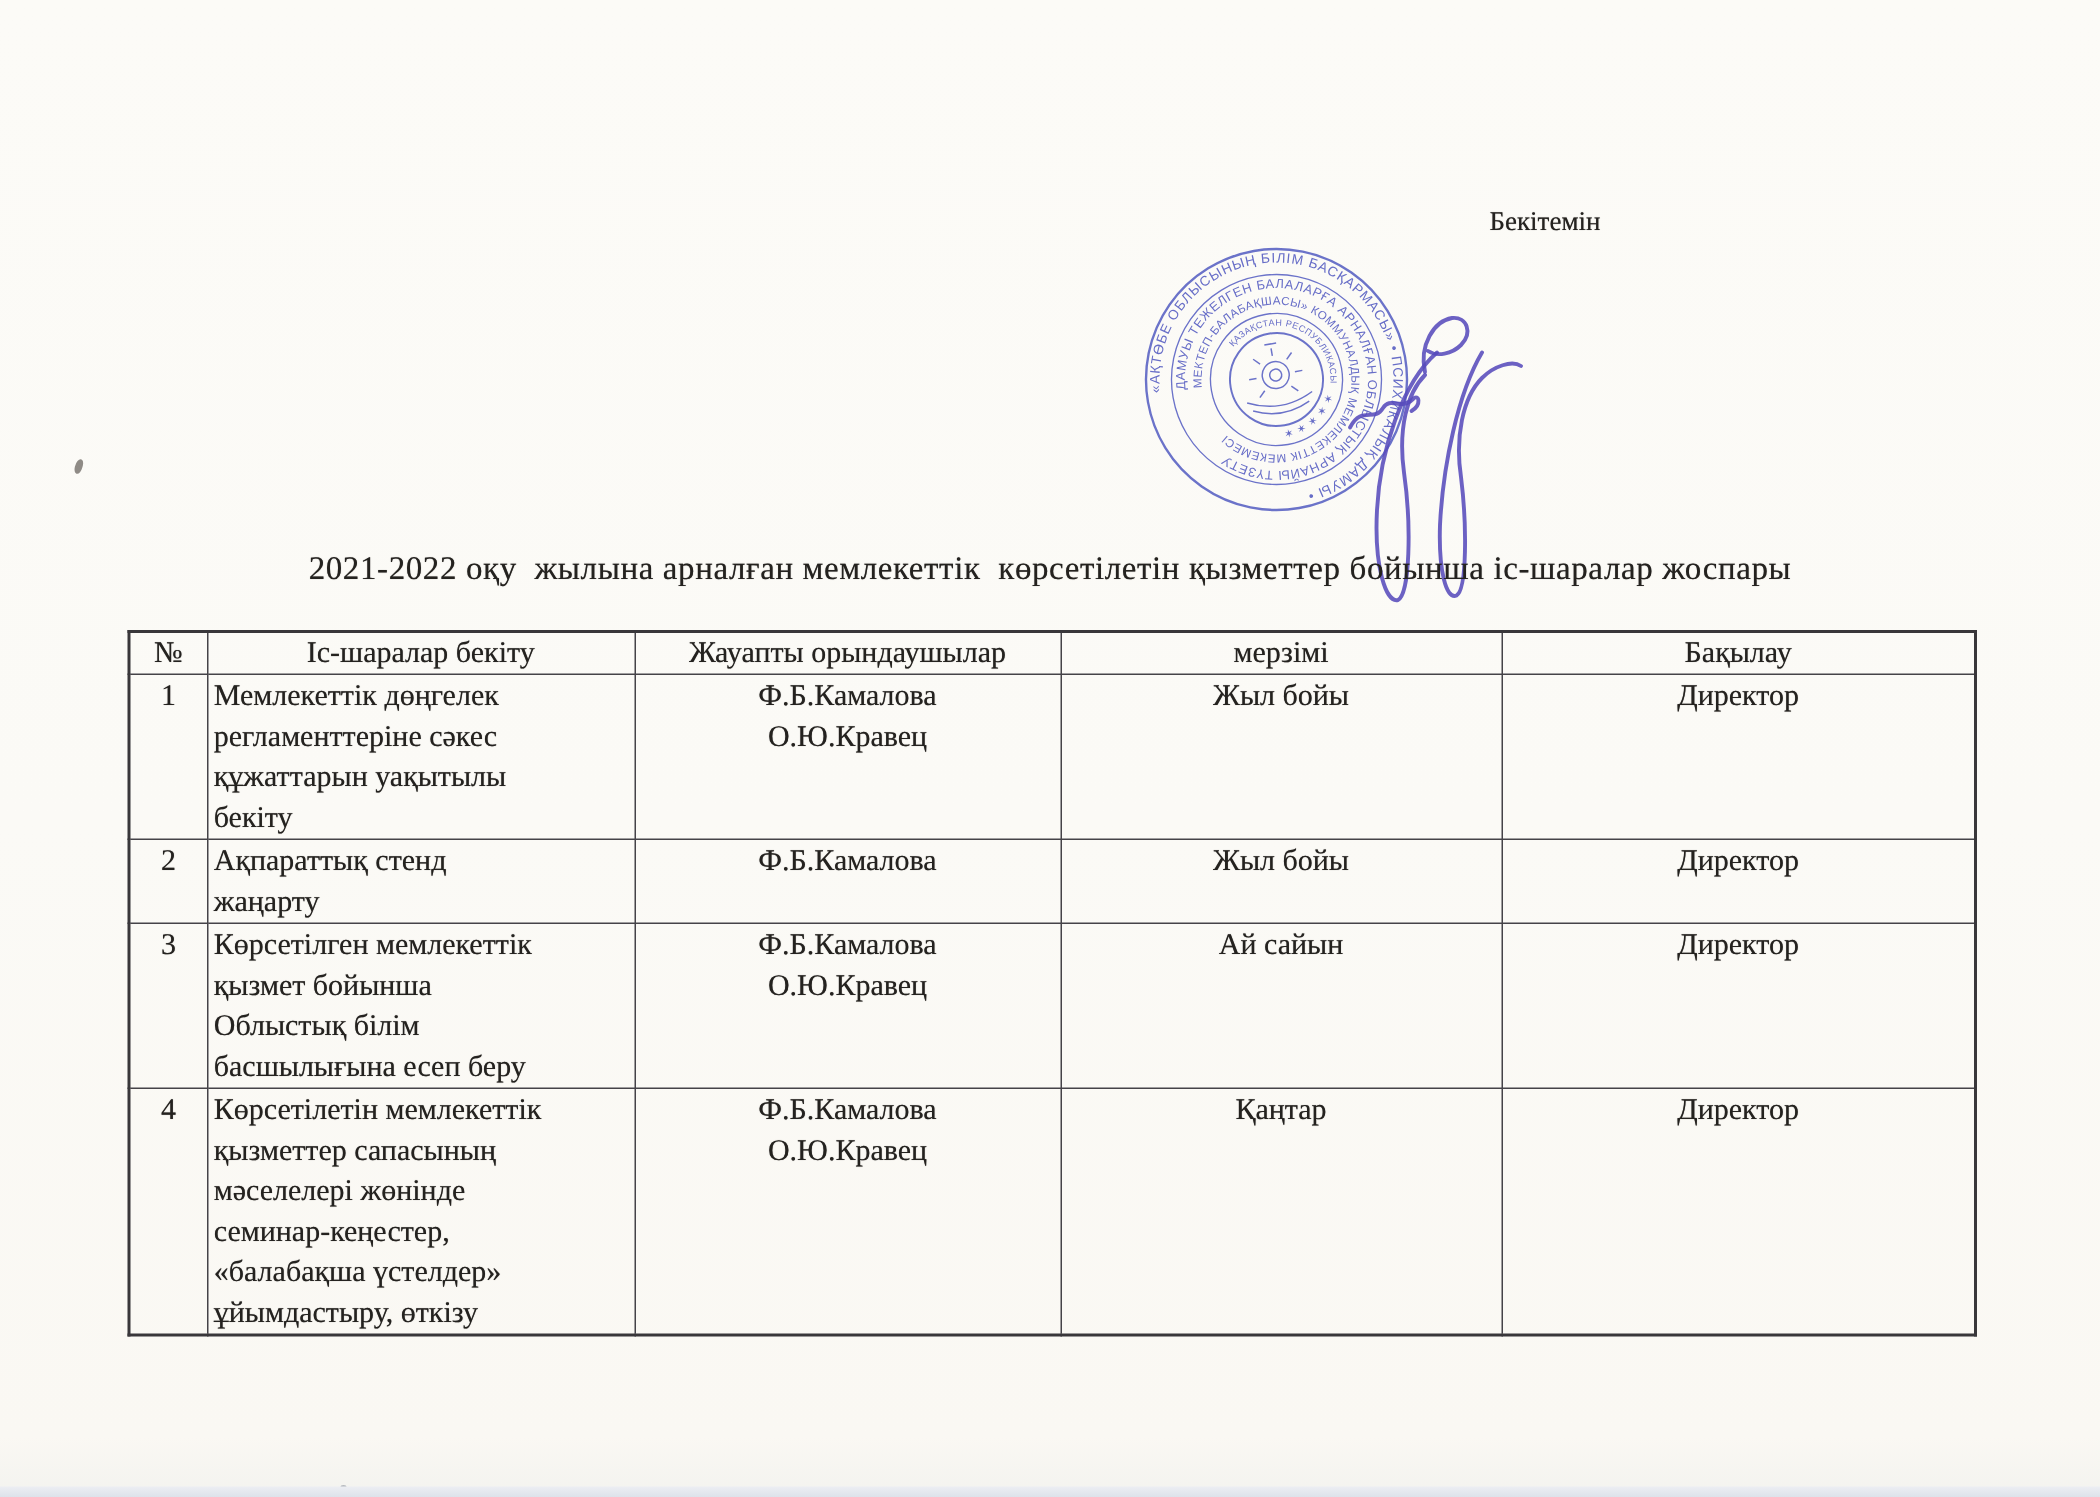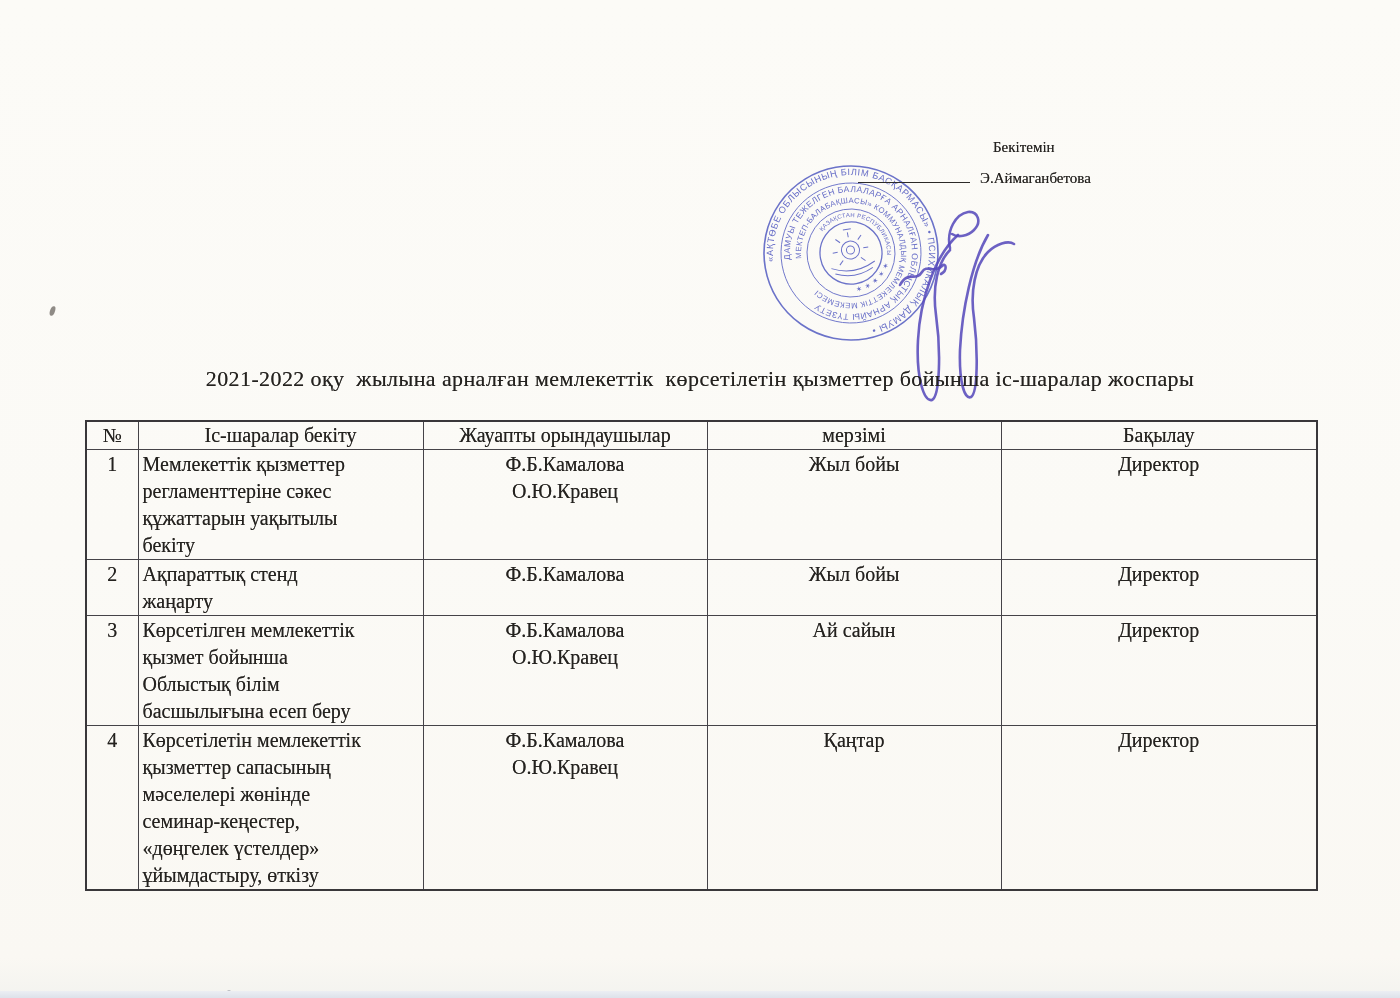--- a/index.html
+++ b/index.html
@@ -10,21 +10,21 @@
   }
   .page{
     position:relative;width:1400px;height:998px;overflow:hidden;
     background:linear-gradient(180deg,#fcfbf7 0%,#fbfaf6 55%,#faf8f3 96%,#f3f3ef 100%);
   }
   .ink{color:#24221f;text-shadow:0 0 .5px rgba(36,32,30,.65);}
 
   
   .approval{
     position:absolute;left:845px;top:133px;width:380px;
-    font-size:15px;line-height:29px;
+    font-size:18px;line-height:29px;
   }
   .approval .l1{padding-left:148px;}
   .sig-line{
     display:inline-block;width:112px;margin-left:13px;margin-right:10px;
     border-bottom:1.6px solid #2c2a28;height:20px;vertical-align:baseline;
   }
 
   
   .doc-title{
     position:absolute;left:0;top:366px;width:1400px;
@@ -131,21 +131,20 @@
 
   <svg class="signature" viewBox="0 0 160 220">
     <path d="M 78,35 C 55,55 40,100 38,140 C 36,178 44,202 52,200 C 60,196 61,150 56,115 C 52,86 58,62 70,50"></path>
     <path d="M 108,35 C 92,62 82,110 80,150 C 79,180 84,200 91,197 C 98,193 98,150 94,118 C 90,92 95,65 108,52 C 116,44 128,40 134,44"></path>
     <path d="M 70,48 C 66,30 76,14 88,12 C 98,11 102,22 94,30 C 88,36 78,38 72,34"></path>
     <path d="M 20,85 C 28,70 36,82 42,72 C 47,64 54,74 62,66 C 66,62 68,70 61,74"></path>
   </svg>
 
   <div class="approval ink">
     <div class="l1">Бекітемін</div>
-    <div><span class="sig-line"></span><span>Э.Аймаганбетова</span></div>
   </div>
 
   <div class="doc-title ink">2021-2022 оқу  жылына арналған мемлекеттік  көрсетілетін қызметтер бойынша іс-шаралар жоспары</div>
 
   <table class="plan ink">
     <colgroup>
       <col style="width:52px">
         <col style="width:285px">
         <col style="width:284px">
         <col style="width:294px">
@@ -156,21 +155,21 @@
         <th>№</th>
         <th>Іс-шаралар бекіту</th>
         <th>Жауапты орындаушылар</th>
         <th>мерзімі</th>
         <th>Бақылау</th>
       </tr>
     </thead>
     <tbody>
       <tr class="r1">
         <td class="c-num">1</td>
-        <td class="c-act prelines">Мемлекеттік қызметтер
+        <td class="c-act prelines">Мемлекеттік дөңгелек
 регламенттеріне сәкес
 құжаттарын уақытылы
 бекіту</td>
         <td class="c-mid prelines">Ф.Б.Камалова
 О.Ю.Кравец</td>
         <td class="c-mid">Жыл бойы</td>
         <td class="c-mid">Директор</td>
       </tr>
       <tr class="r2">
         <td class="c-num">2</td>
@@ -190,21 +189,21 @@
 О.Ю.Кравец</td>
         <td class="c-mid">Ай сайын</td>
         <td class="c-mid">Директор</td>
       </tr>
       <tr class="r4">
         <td class="c-num">4</td>
         <td class="c-act prelines">Көрсетілетін мемлекеттік
 қызметтер сапасының
 мәселелері жөнінде
 семинар-кеңестер,
-«дөңгелек үстелдер»
+«балабақша үстелдер»
 ұйымдастыру, өткізу</td>
         <td class="c-mid prelines">Ф.Б.Камалова
 О.Ю.Кравец</td>
         <td class="c-mid">Қаңтар</td>
         <td class="c-mid">Директор</td>
       </tr>
     </tbody>
   </table>
 
   <div class="speck1"></div>

